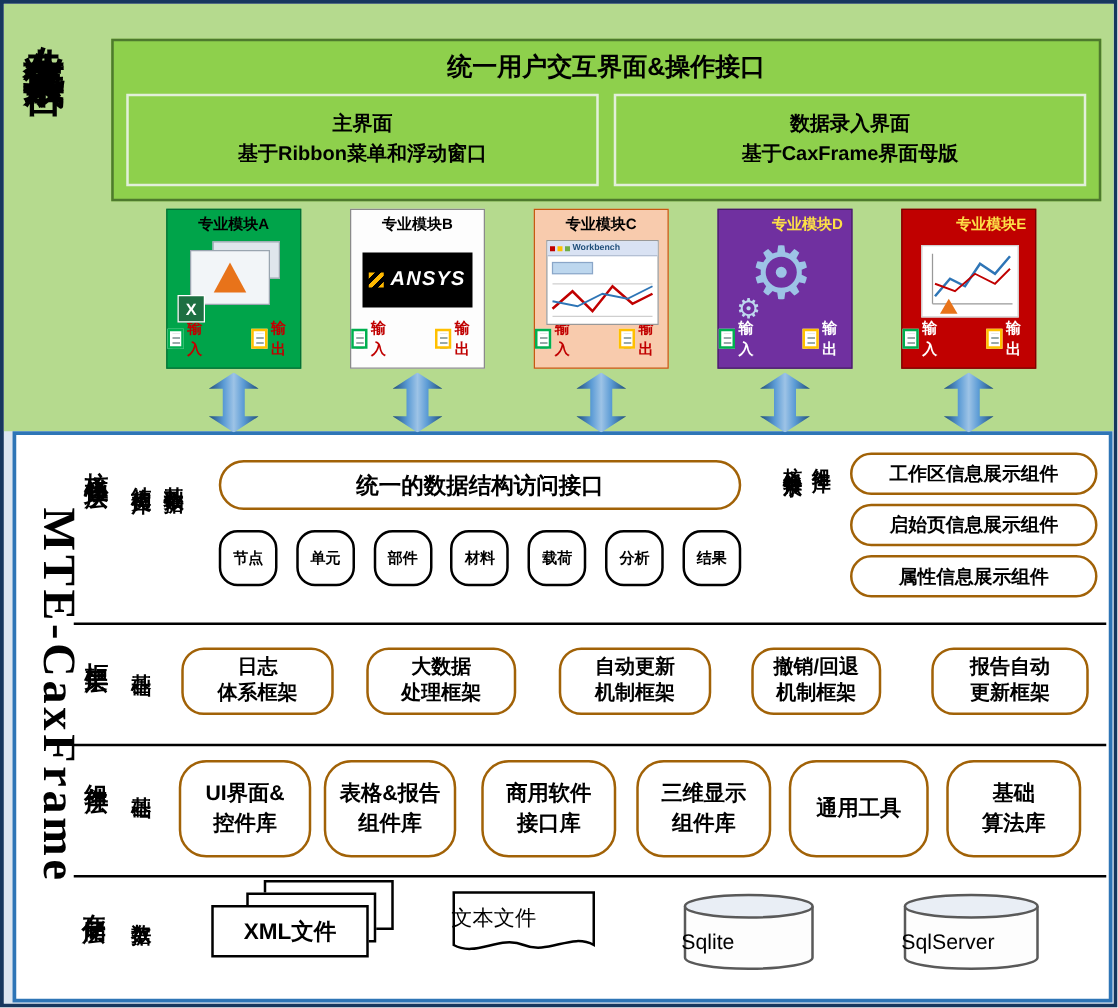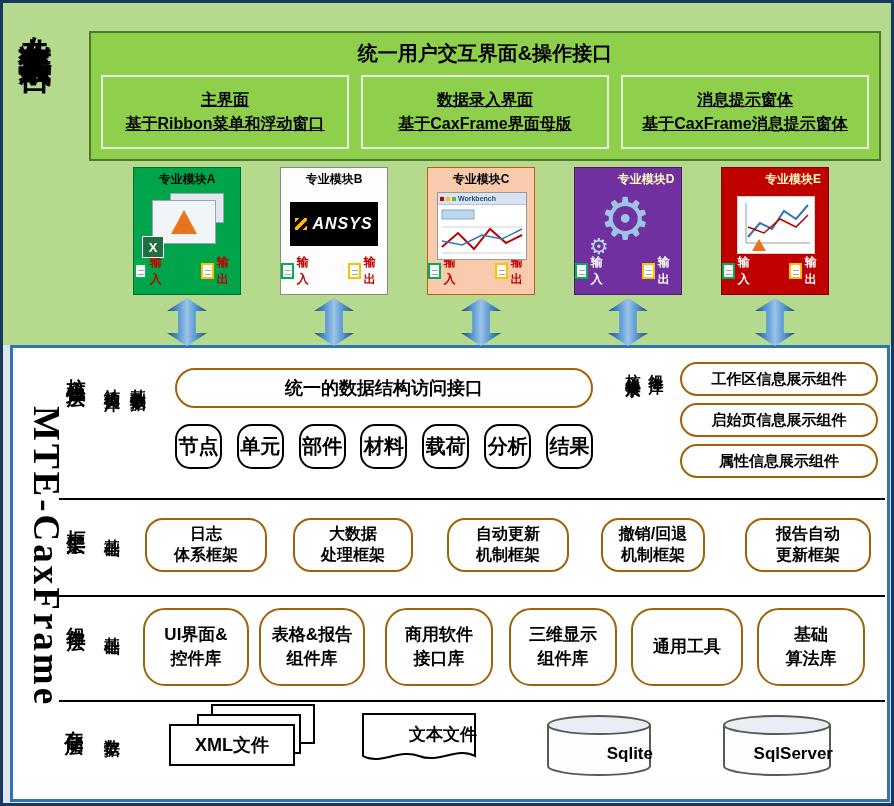--- a/index.html
+++ b/index.html
@@ -9,31 +9,31 @@
     font-family:"Liberation Sans","DejaVu Sans",sans-serif;color:#000;padding-left:40px;
   }
   .top-zone{position:absolute;left:0;top:0;width:100%;height:342px;background:#b5da8e;}
   .v-cjk{writing-mode:vertical-rl;text-orientation:upright;font-weight:bold;}
   .platform-title{position:absolute;left:9px;top:6px;font-size:33px;letter-spacing:3px;z-index:3;}
 
   
   .ui-panel{position:absolute;left:86px;top:28px;width:792px;height:130px;background:#8ed04c;border:2px solid #4e7a2d;box-sizing:border-box;z-index:2;}
   .ui-title{position:absolute;top:7px;left:0;width:100%;text-align:center;font-weight:bold;font-size:20px;}
   .ui-cards{position:absolute;left:10px;right:10px;top:42px;bottom:10px;display:flex;gap:12px;}
-  .ui-card{flex:1;background:#8ed04c;border:2px solid #e2efda;display:flex;flex-direction:column;justify-content:center;align-items:center;font-weight:bold;font-size:16px;line-height:1.5;white-space:nowrap;text-decoration:underline;}
+  .ui-card{flex:1;background:#8ed04c;border:2px solid #e2efda;display:flex;flex-direction:column;justify-content:center;align-items:center;font-weight:bold;font-size:16px;line-height:1.5;white-space:nowrap;}
 
   
   .module{position:absolute;top:164px;width:108px;height:128px;border:1px solid #444;box-sizing:border-box;display:flex;flex-direction:column;align-items:center;z-index:2;}
   .module-a{left:130px;background:#00a44a;border-color:#056e35;}
   .module-b{left:277px;background:#fdfdfd;border-color:#8a8a8a;}
   .module-c{left:424px;background:#f8cbad;border-color:#c55a11;}
   .module-d{left:571px;background:#7030a0;border-color:#471d66;}
   .module-e{left:718px;background:#c00000;border-color:#7b0000;}
   .module-name{font-weight:bold;font-size:12px;margin-top:3px;}
-  .module-d .module-name,.module-e .module-name{color:#fef9c3;margin-left:36px;}
+  .module-d .module-name,.module-e .module-name{color:#fde047;margin-left:36px;}
   .icon-area{flex:1;width:100%;position:relative;}
   .io-row{display:flex;gap:28px;align-items:center;margin-bottom:6px;}
   .io-group{display:flex;align-items:center;gap:3px;}
   .doc-icon{width:13px;height:16px;background:#fff;border:2px solid #00b050;box-sizing:border-box;
     background-image:repeating-linear-gradient(to bottom,transparent 0 3px,#9aa 3px 4px);background-size:70% 100%;background-repeat:no-repeat;background-position:2px 2px;}
   .doc-out{border-color:#ffc000;}
   .io-label{font-size:12px;font-weight:bold;color:#c00000;}
   .module-d .io-label,.module-e .io-label{color:#fff;}
 
   
@@ -63,50 +63,46 @@
   
   .bottom-panel{position:absolute;left:7px;top:342px;width:880px;height:457px;background:#fff;border:3px solid #2e75b6;box-sizing:border-box;z-index:1;}
   .frame-title{position:absolute;left:12px;top:58px;writing-mode:vertical-rl;font-family:"Liberation Serif","DejaVu Serif",serif;font-weight:bold;font-size:37px;letter-spacing:3px;}
   .divider{position:absolute;left:46px;right:2px;height:0;border-top:2px solid #000;}
   .layer-label{position:absolute;font-size:19px;letter-spacing:3px;}
   .sub-label{position:absolute;font-size:16px;letter-spacing:2px;}
   .rbox{position:absolute;background:#fff;border:2px solid #a16207;box-sizing:border-box;display:flex;flex-direction:column;align-items:center;justify-content:center;font-weight:bold;text-align:center;}
   .rbox .bl:empty{display:none;}
   .iface-box{left:162px;top:20px;width:418px;height:40px;border-radius:20px;font-size:18px;}
   .pill-row{position:absolute;left:162px;top:76px;width:418px;height:45px;display:flex;justify-content:space-between;}
-  .pill{width:47px;height:45px;background:#fff;border:2px solid #000;border-radius:15px;box-sizing:border-box;display:flex;align-items:center;justify-content:center;font-weight:bold;font-size:20px;}
+  .pill{width:47px;height:45px;background:#fff;border:2px solid #000;border-radius:15px;box-sizing:border-box;display:flex;align-items:center;justify-content:center;font-weight:bold;font-size:12px;}
   .disp-box{left:667px;width:198px;height:34px;border-radius:17px;font-size:15px;justify-content:center;}
   .fw-box{top:170px;height:54px;border-radius:18px;font-size:16px;line-height:1.3;}
   .cp-box{top:260px;height:78px;border-radius:22px;font-size:17px;line-height:1.4;}
   .page{position:absolute;background:#fff;border:2px solid #000;box-sizing:border-box;}
-  .shape-label{position:absolute;font-weight:bold;text-align:right;}
+  .shape-label{position:absolute;font-weight:normal;text-align:left;}
 </style>
 </head>
 <body>
 
 <div class="canvas">
 
   <div class="top-zone"></div>
 
   <div class="platform-title v-cjk">专业化仿真集成平台</div>
 
   <div class="ui-panel">
     <div class="ui-title">统一用户交互界面&amp;操作接口</div>
     <div class="ui-cards">
       <div class="ui-card">
         <span class="bl">主界面</span>
         <span class="bl">基于Ribbon菜单和浮动窗口</span>
       </div>
       <div class="ui-card">
         <span class="bl">数据录入界面</span>
         <span class="bl">基于CaxFrame界面母版</span>
-      </div>
-      <div class="ui-card">
-        <span class="bl">消息提示窗体</span>
-        <span class="bl">基于CaxFrame消息提示窗体</span>
       </div>
     </div>
   </div>
 
   <div class="module module-a">
     <div class="module-name">专业模块A</div>
     <div class="icon-area">
       <div class="matlab-card-back"></div>
       <div class="matlab-card">
           <div class="matlab-tri"></div>

